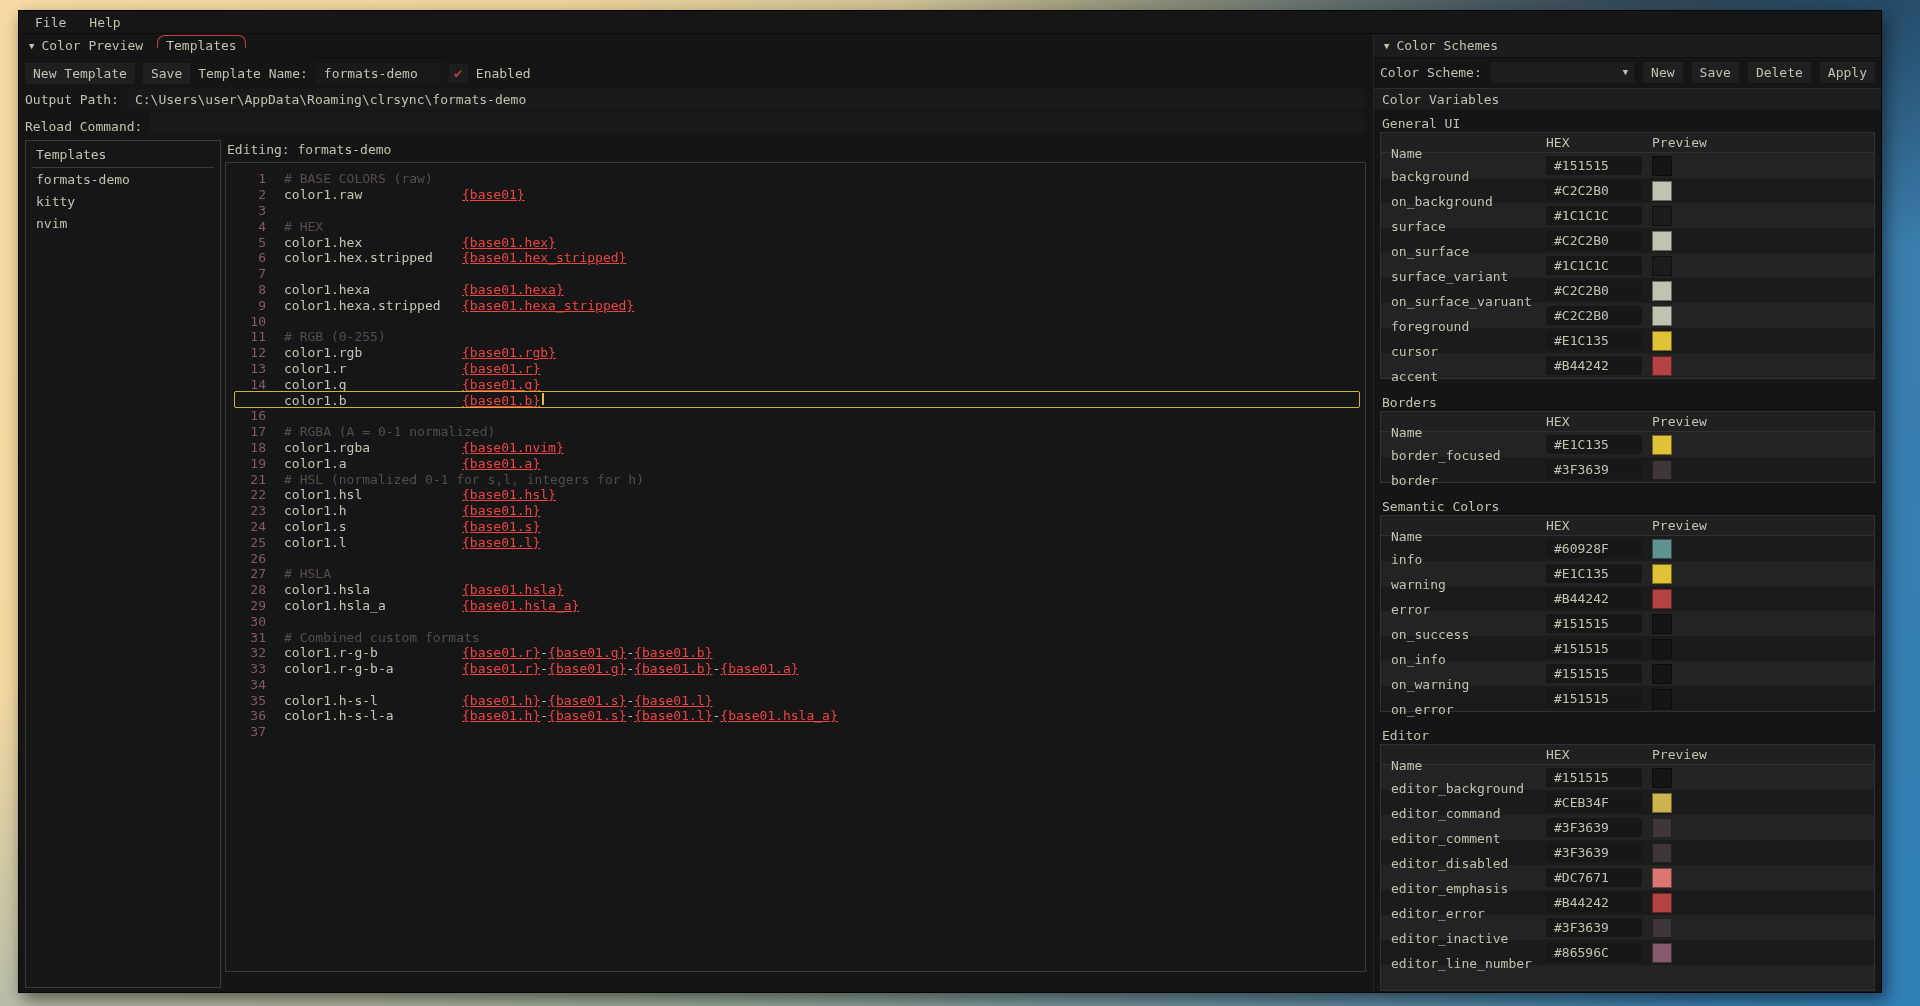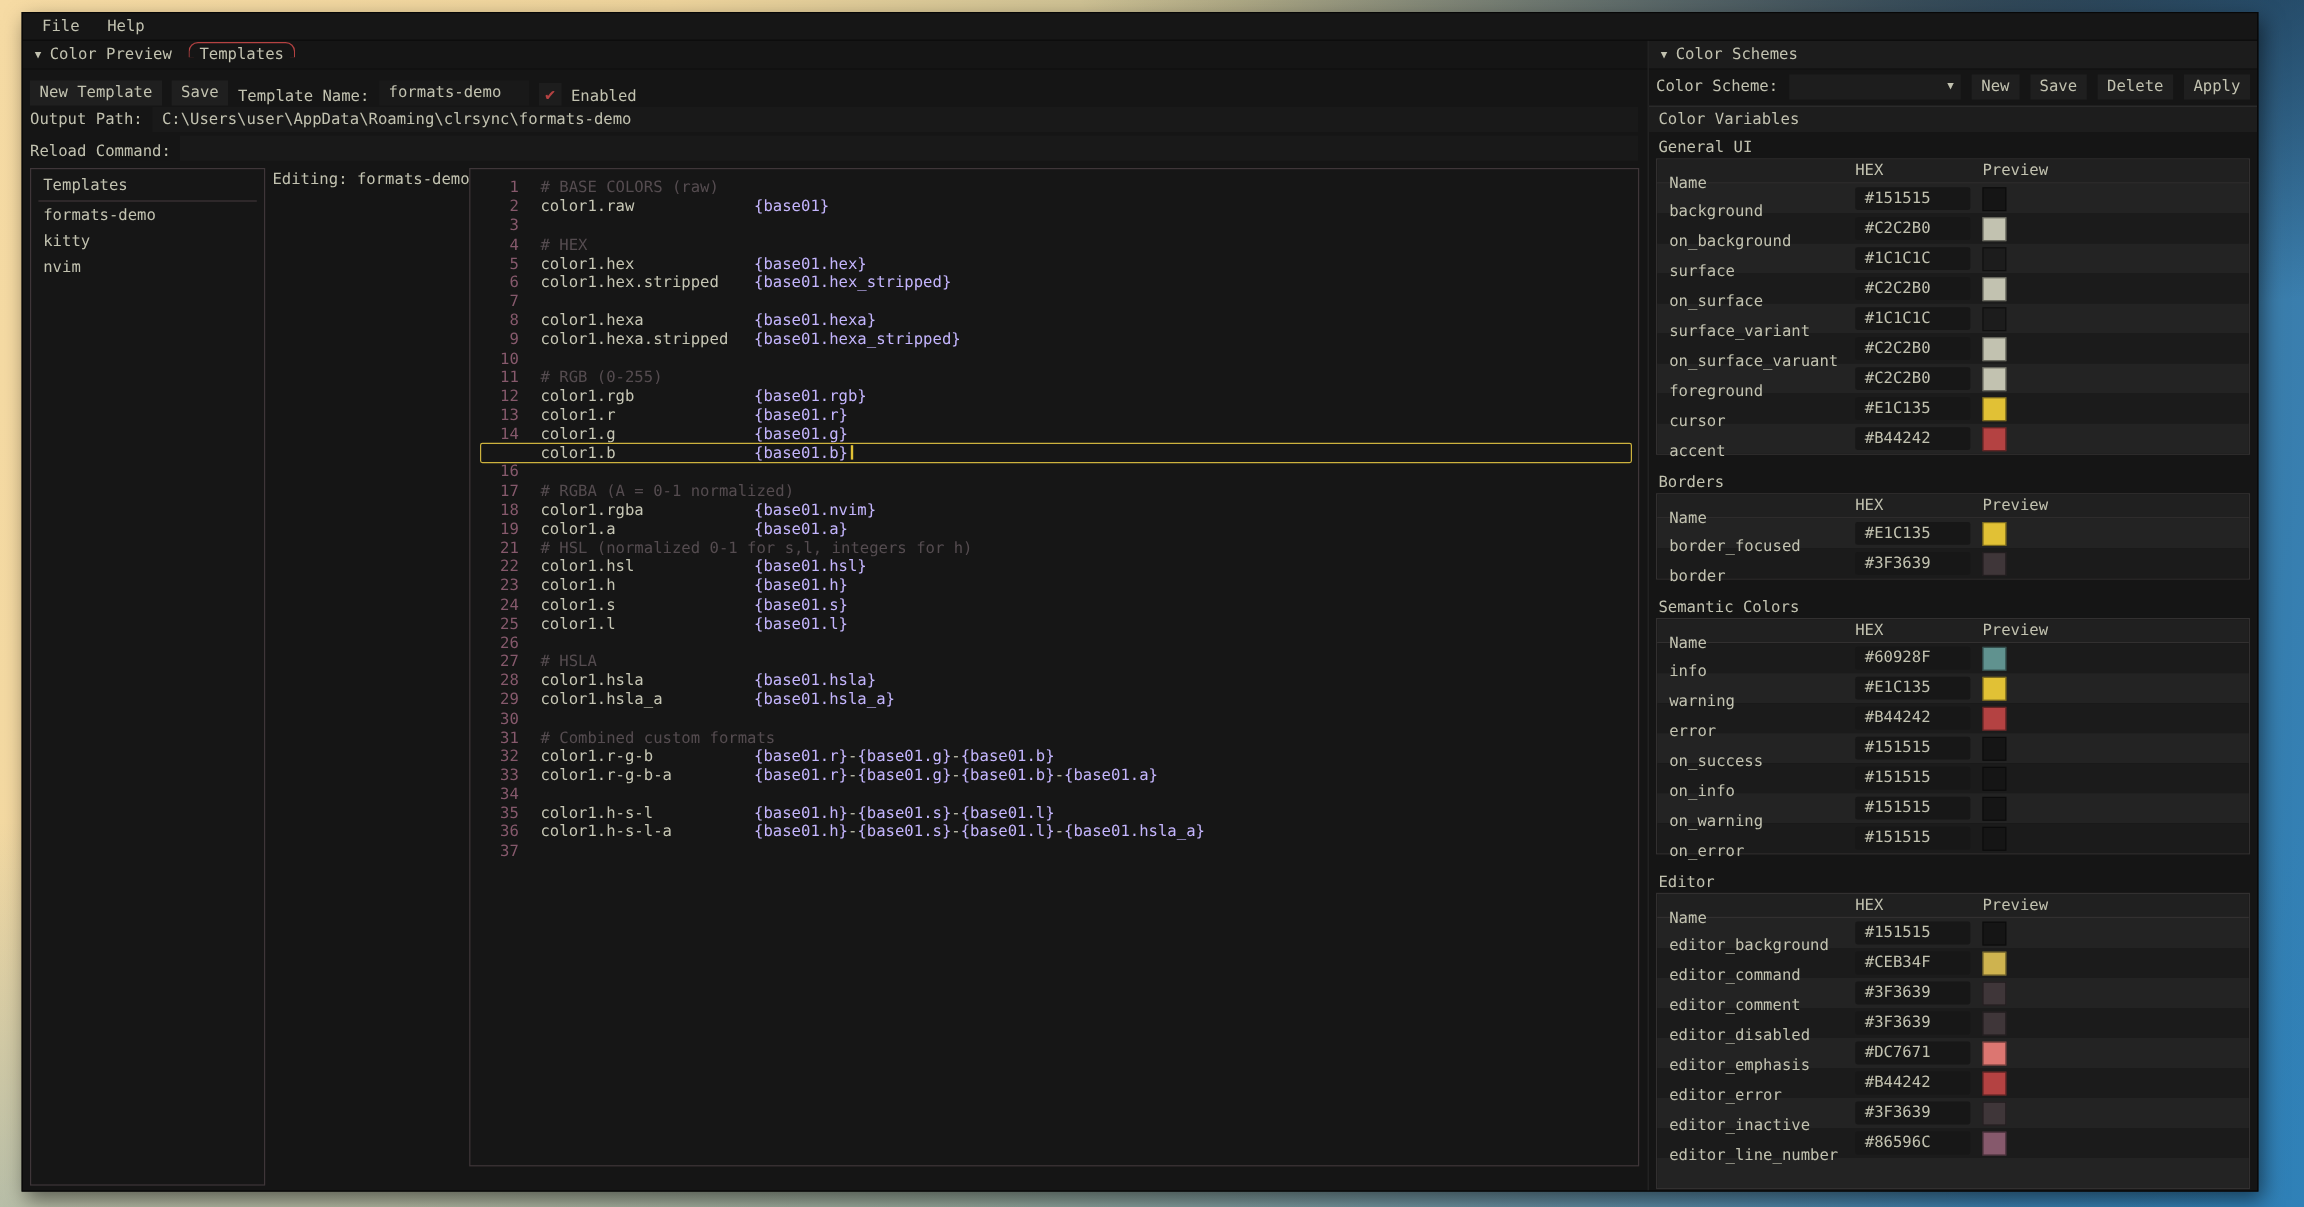--- a/index.html
+++ b/index.html
@@ -29,46 +29,46 @@
   .left-region{ flex:1; min-width:0; display:flex; flex-direction:column; }
   .right-panel{ width:508px; flex:0 0 508px; border-left:1px solid #262626; display:flex; flex-direction:column; overflow:hidden; }
   
   .tab-bar{ height:24px; flex:0 0 24px; display:flex; align-items:center; padding-left:8px; border-bottom:1px solid #101010; }
   .tri{ font-size:9px; color:#C2C2B0; margin:0 7px 0 2px; }
   .collapse-label{ margin-right:14px; }
   .tab{ position:relative; padding:3px 9px 4px; }
   .tab::before{ content:""; position:absolute; left:0; right:0; top:0; height:12px;
     border:1px solid #B44242; border-bottom:none; border-radius:8px 8px 0 0; }
   
-  .toolbar{ height:30px; flex:0 0 30px; display:flex; align-items:flex-end; gap:8px; padding:0 8px 0 6px; }
+  .toolbar{ height:30px; flex:0 0 30px; display:flex; align-items:center; gap:8px; padding:0 8px 0 6px; }
   .btn{ background:#1f1f1f; padding:3px 8px; white-space:nowrap; cursor:default; }
   .lbl{ white-space:nowrap; }
   .input{ background:#191919; padding:3px 8px; height:21px; }
   .tn-input{ width:125px; }
   .checkbox{ width:19px; height:19px; background:#1d1d1d; display:flex; align-items:center; justify-content:center; }
   .check{ color:#B44242; font-size:14px; font-weight:bold; line-height:1; }
   .path-row{ height:22px; flex:0 0 22px; display:flex; align-items:center; gap:8px; padding:0 8px 0 6px; }
   .cmd-row{ height:24px; flex:0 0 24px; display:flex; align-items:flex-end; gap:8px; padding:0 8px 0 6px; }
   .grow-input{ flex:1; }
   
   .content{ flex:1; display:flex; min-height:0; margin:6px 0 4px; }
   .templates-panel{ width:196px; flex:0 0 196px; margin-left:6px; border:1px solid #3F3639; background:#161616; }
   .tp-title{ padding:6px 10px 5px; }
   .tp-sep{ border-bottom:1px solid #3F3639; margin:0 6px; }
   .tp-item{ padding:4px 10px 3px; cursor:default; }
-  .editor-col{ flex:1; min-width:0; display:flex; margin:0 7px 16px 4px; }
+  .editor-col{ flex:1; min-width:0; display:flex; flex-direction:column; margin:0 7px 16px 4px; }
   .editor-header{ height:22px; padding:2px 0 0 2px; }
   .code-frame{ flex:1; border:1px solid #3F3639; background:#161616; position:relative; overflow:hidden; padding-top:8px; }
   .code-line{ height:15.8px; display:flex; align-items:center; white-space:pre; position:relative; }
   .ln{ width:40px; flex:0 0 40px; text-align:right; color:#86596C; }
   .code-body{ margin-left:18px; display:flex; }
   .code-comment{ color:#554c50; }
   .code-name{ width:178px; flex:0 0 178px; color:#C6C6B4; }
   .code-value{ color:#C2C2B0; }
-  .tok{ color:#c4b5fd; }
+  .tok{ color:#ef4444;text-decoration:underline; }
   .code-line.active::after{ content:""; position:absolute; left:8px; right:5px; top:-1px; bottom:0;
     border:1px solid #CDB23E; border-radius:2px; pointer-events:none; }
   .caret{ display:inline-block; width:2px; height:12px; background:#E1C135; margin-left:2px; vertical-align:middle; }
   
   .rp-header{ height:24px; flex:0 0 24px; display:flex; align-items:center; padding-left:8px; background:#1c1c1c; border-bottom:1px solid #101010; }
   .rp-toolbar{ height:28px; flex:0 0 28px; display:flex; align-items:center; gap:9px; padding:0 6px; }
   .combo{ width:146px; height:21px; background:#1d1d1d; display:flex; align-items:center; padding:0 6px; }
   .combo-value{ flex:1;margin-top:46px; }
   .combo-arrow{ font-size:9px; }
   .cv-band{ height:22px; flex:0 0 22px; background:#1d1d1d; border-top:1px solid #2e2e2e; padding:3px 8px 0; margin-top:2px; }

